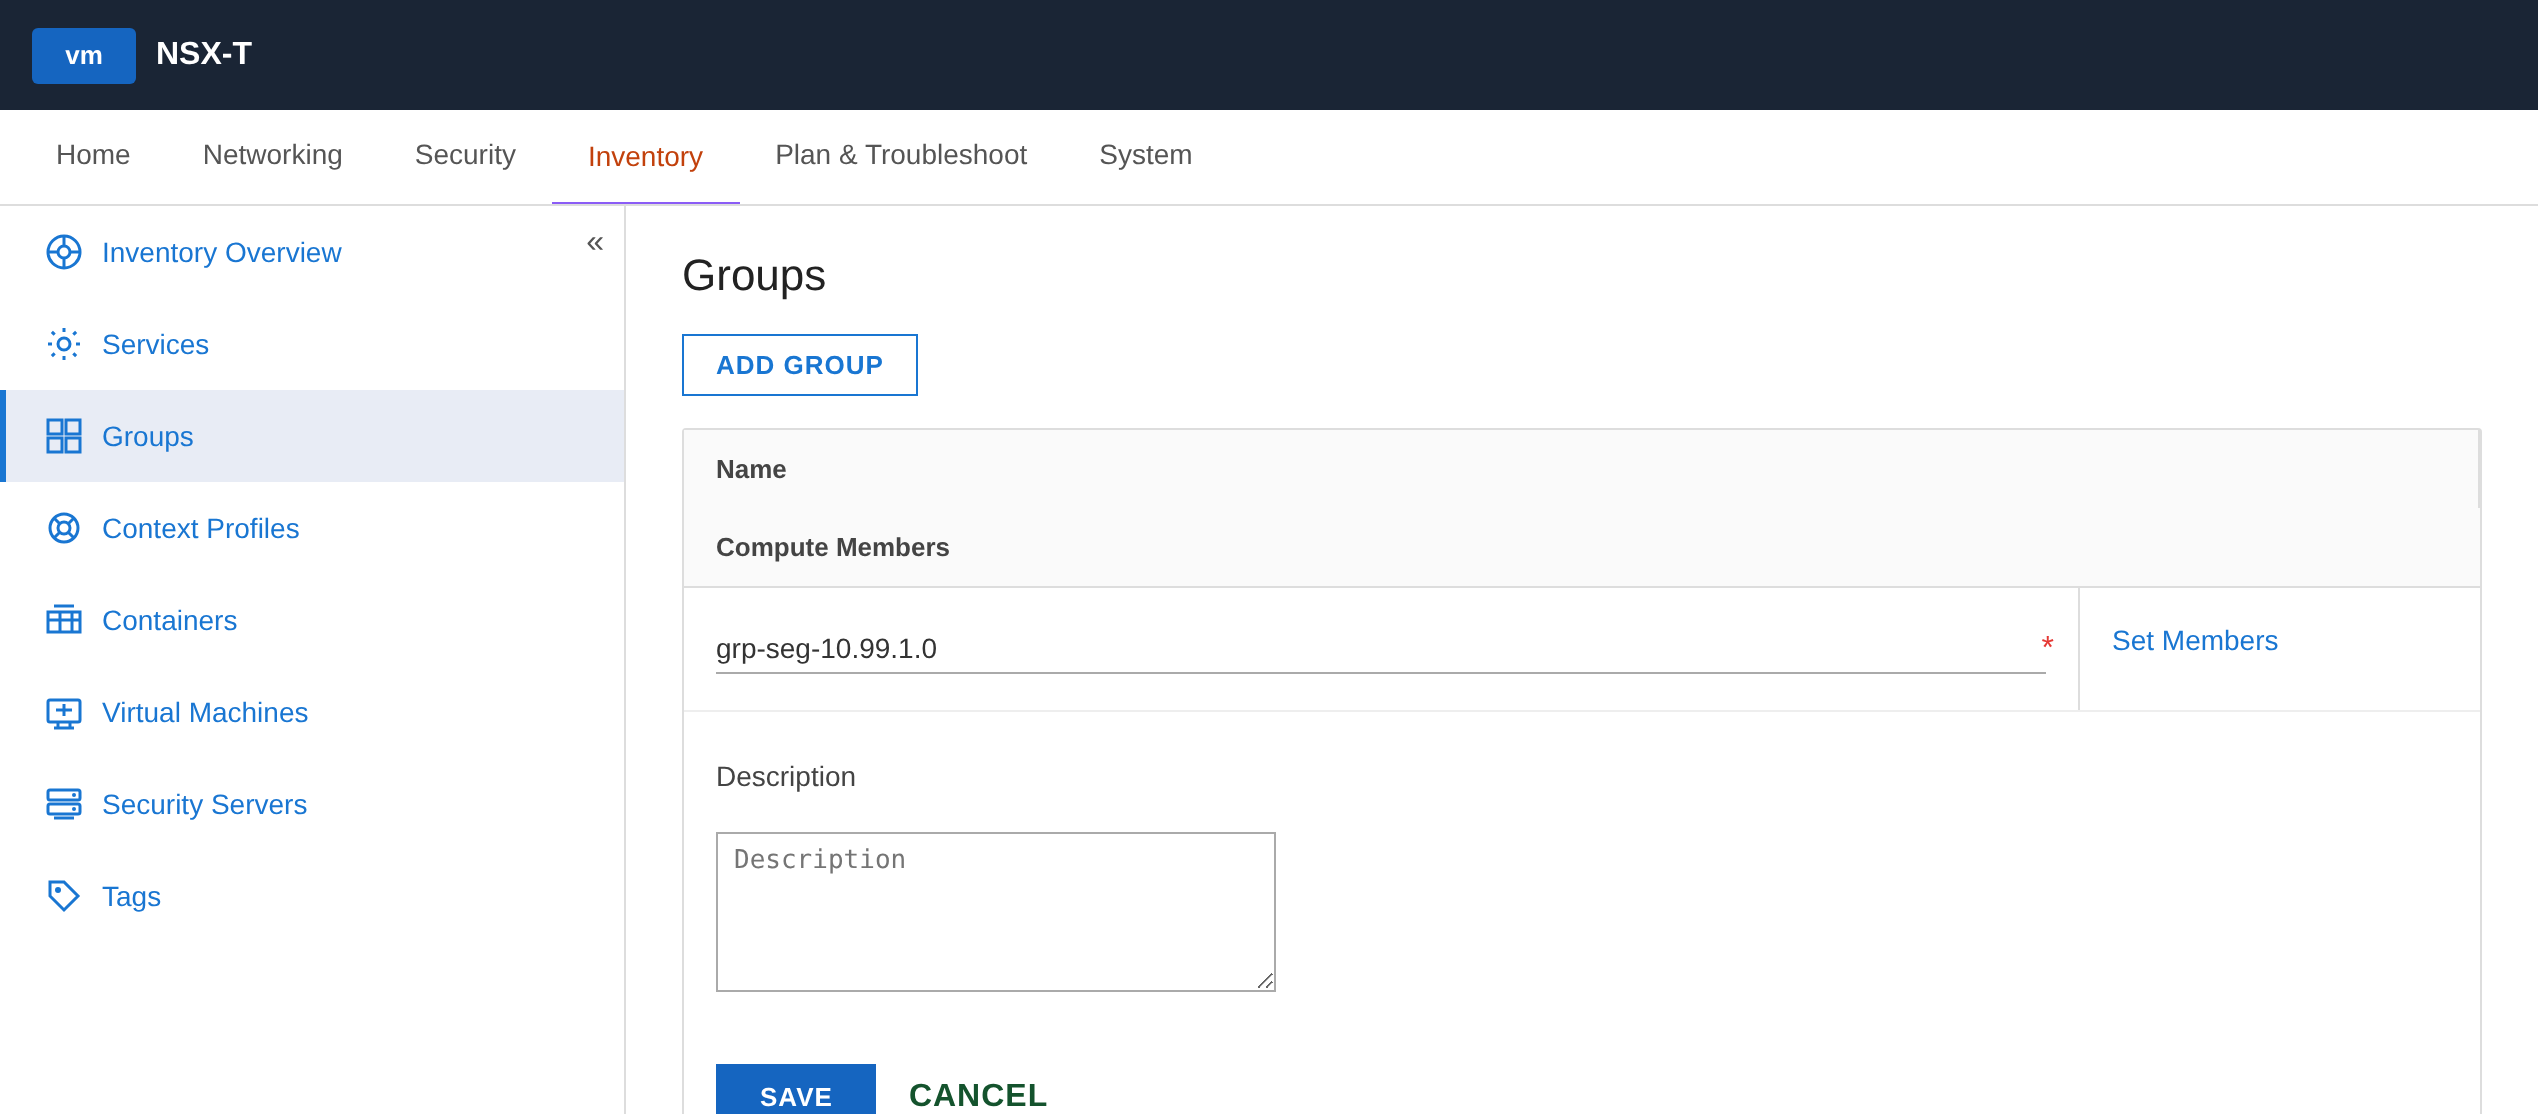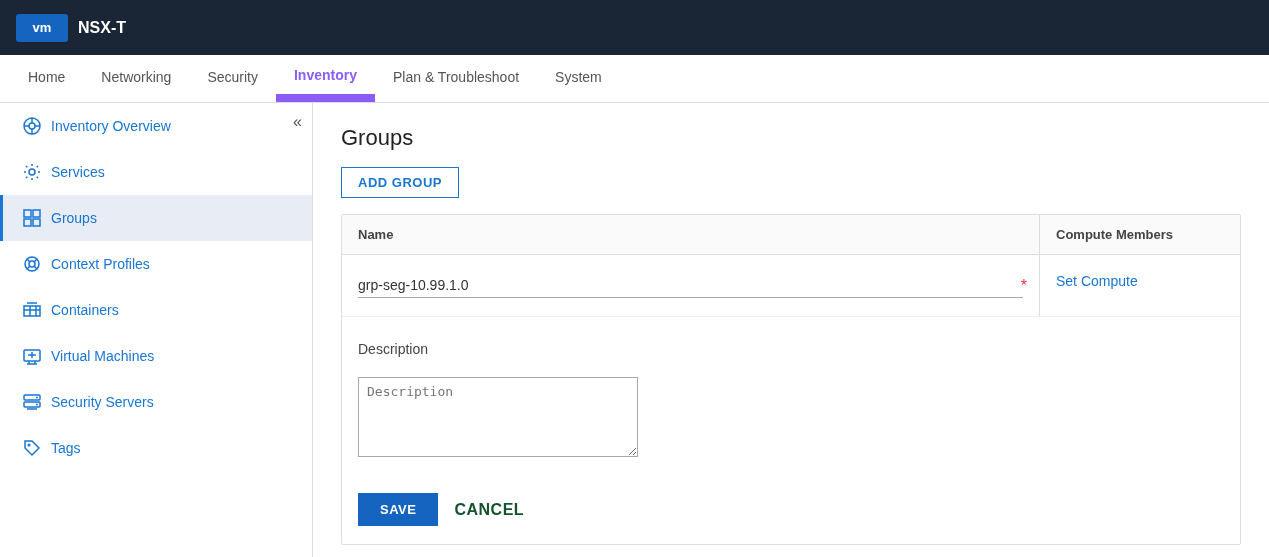--- a/index.html
+++ b/index.html
@@ -49,23 +49,23 @@
       padding: 0 18px;
       display: flex;
       align-items: center;
       cursor: pointer;
       font-size: 14px;
       color: #555;
       border-bottom: 3px solid transparent;
       text-decoration: none;
     }
     .nav-item.active {
-      color: #8b5cf6;
-      border-bottom: 8px solid #8b5cf6;
-      font-weight: 700;
+      color: #c2410c;
+      border-bottom: 1px solid #8b5cf6;
+      font-weight: 400;
     }
 
     
     .layout {
       display: flex;
       height: calc(100vh - 103px);
       overflow: hidden;
     }
 
     
@@ -141,20 +141,21 @@
     .table-area {
       margin: 0 28px;
       border: 1px solid #ddd;
       border-radius: 2px;
       background: white;
     }
     .table-header {
       display: flex;
       border-bottom: 1px solid #ddd;
       background: #fafafa;
+      flex-direction: column;
     }
     .th-name {
       flex: 1;
       padding: 12px 16px;
       font-size: 13px;
       font-weight: 600;
       color: #444;
       border-right: 1px solid #ddd;
     }
     .th-compute {
@@ -399,21 +400,21 @@
           <div class="th-name">Name</div>
           <div class="th-compute">Compute Members</div>
         </div>
 
         <div class="form-row">
           <div class="form-name-cell">
             <input class="name-input" type="text" value="grp-seg-10.99.1.0" style="">
             <span class="required-star">*</span>
           </div>
           <div class="compute-cell">
-            <a class="set-members-link">Set Compute</a>
+            <a class="set-members-link">Set Members</a>
           </div>
         </div>
 
         <div class="desc-row">
           <span class="desc-label">Description</span>
           <textarea class="desc-textarea" placeholder="Description" style=""></textarea>
         </div>
 
         <div class="action-row">
           <button class="save-btn">SAVE</button>

